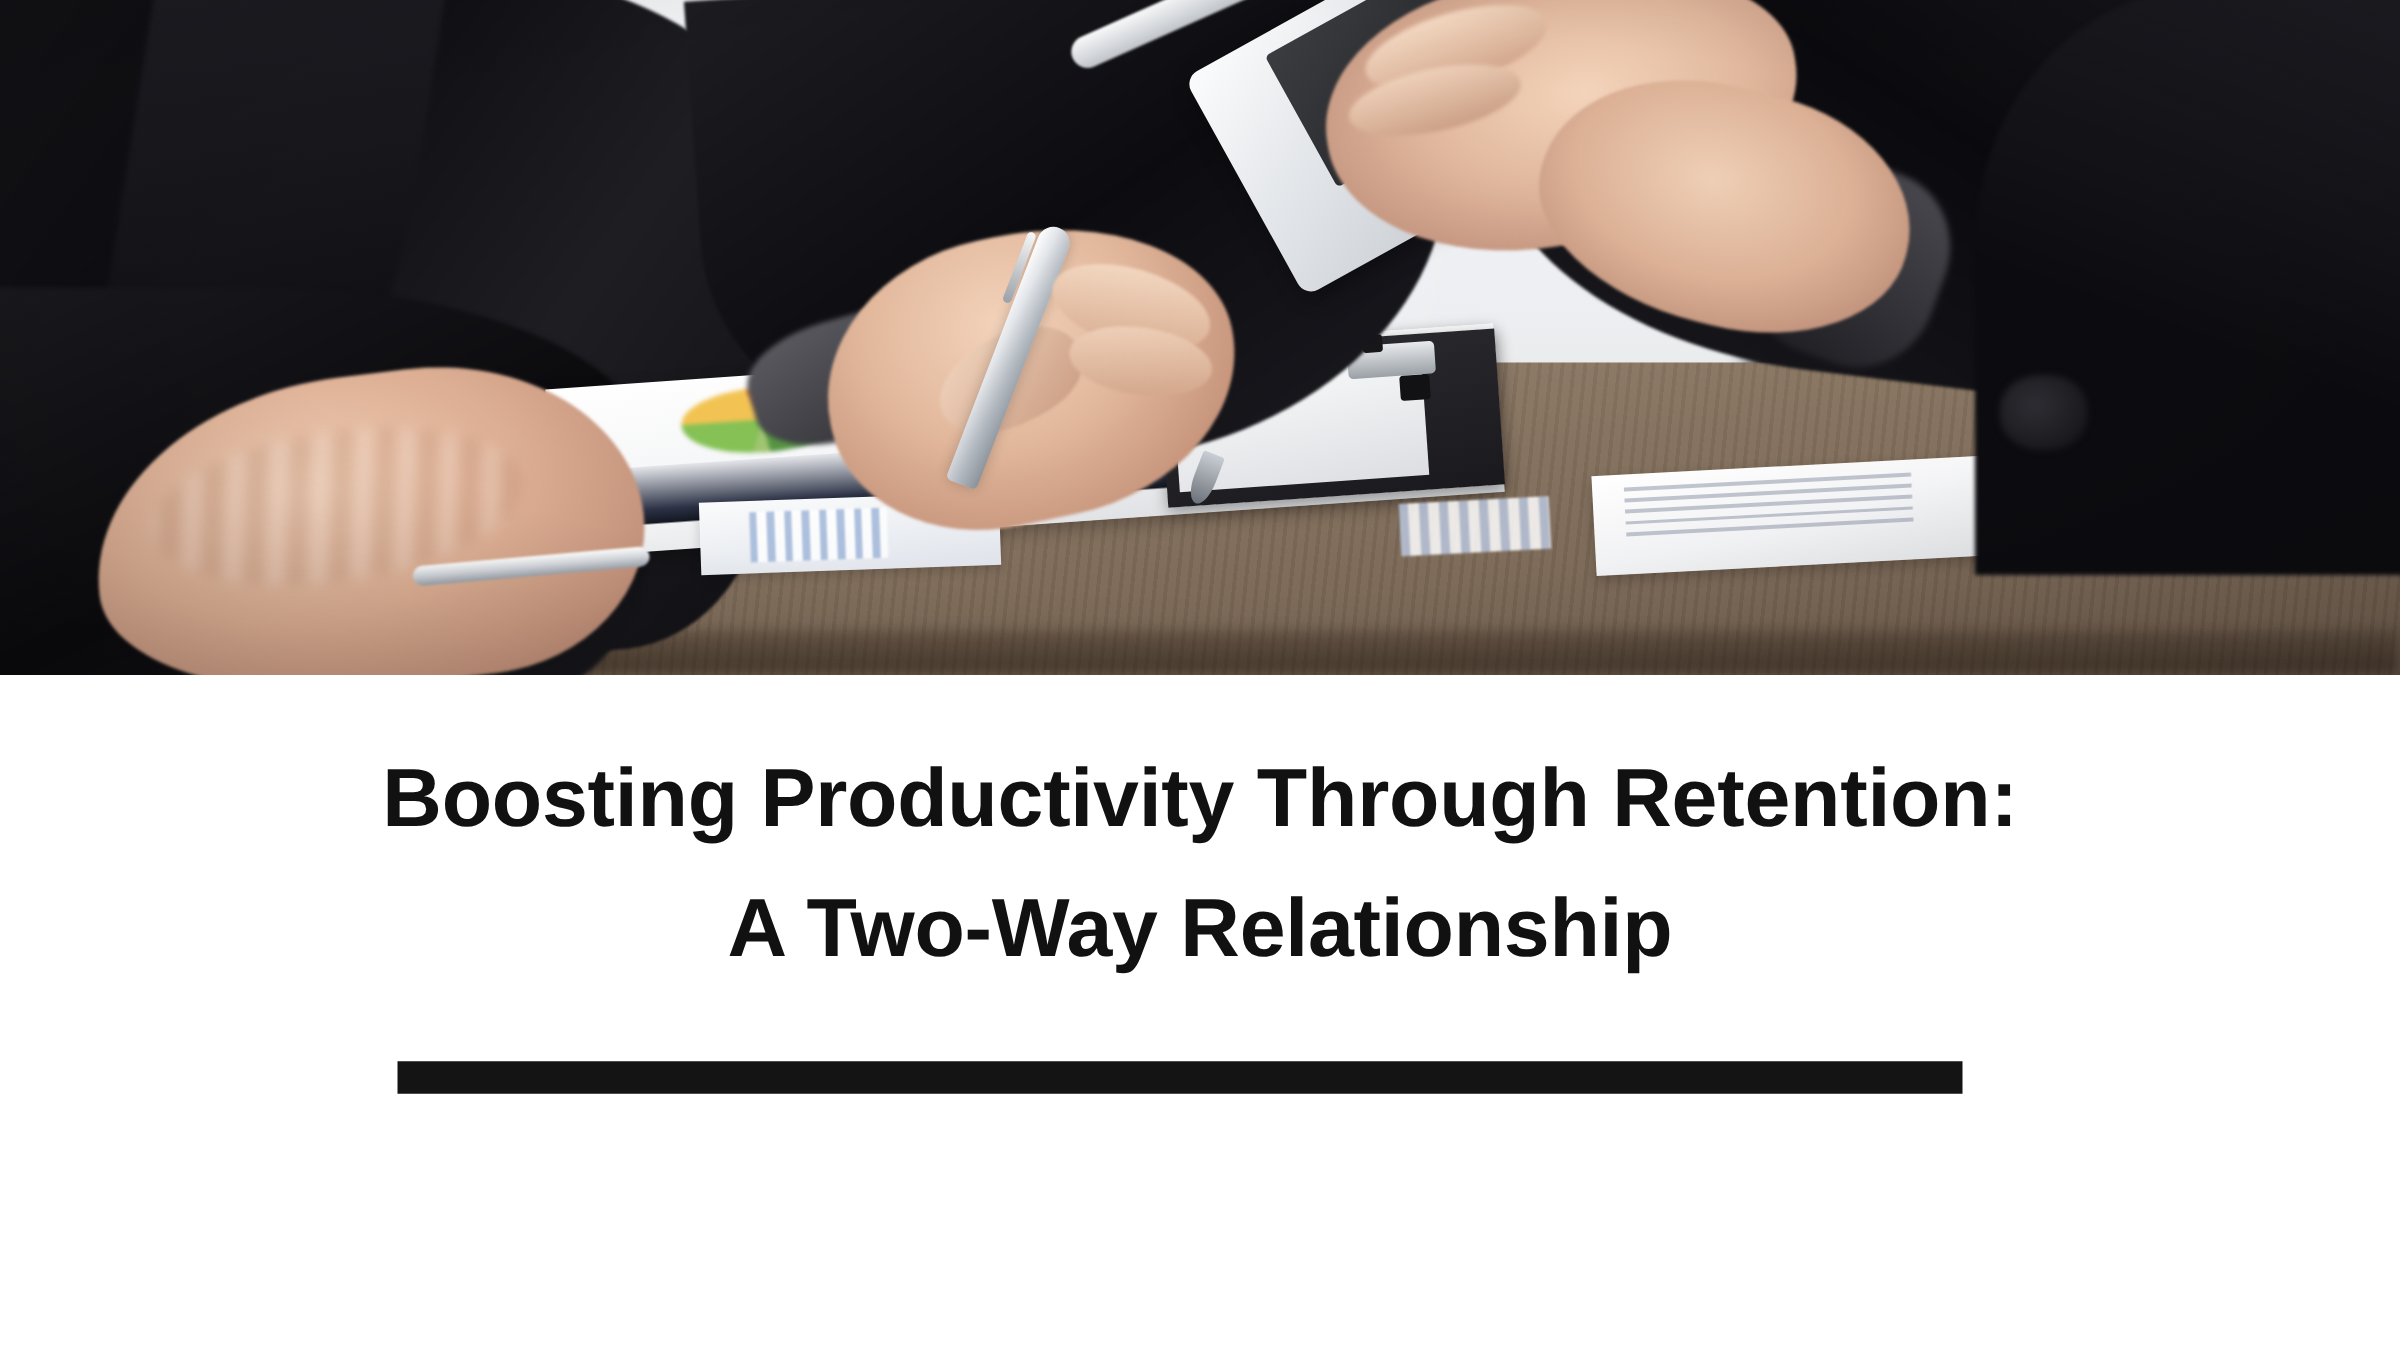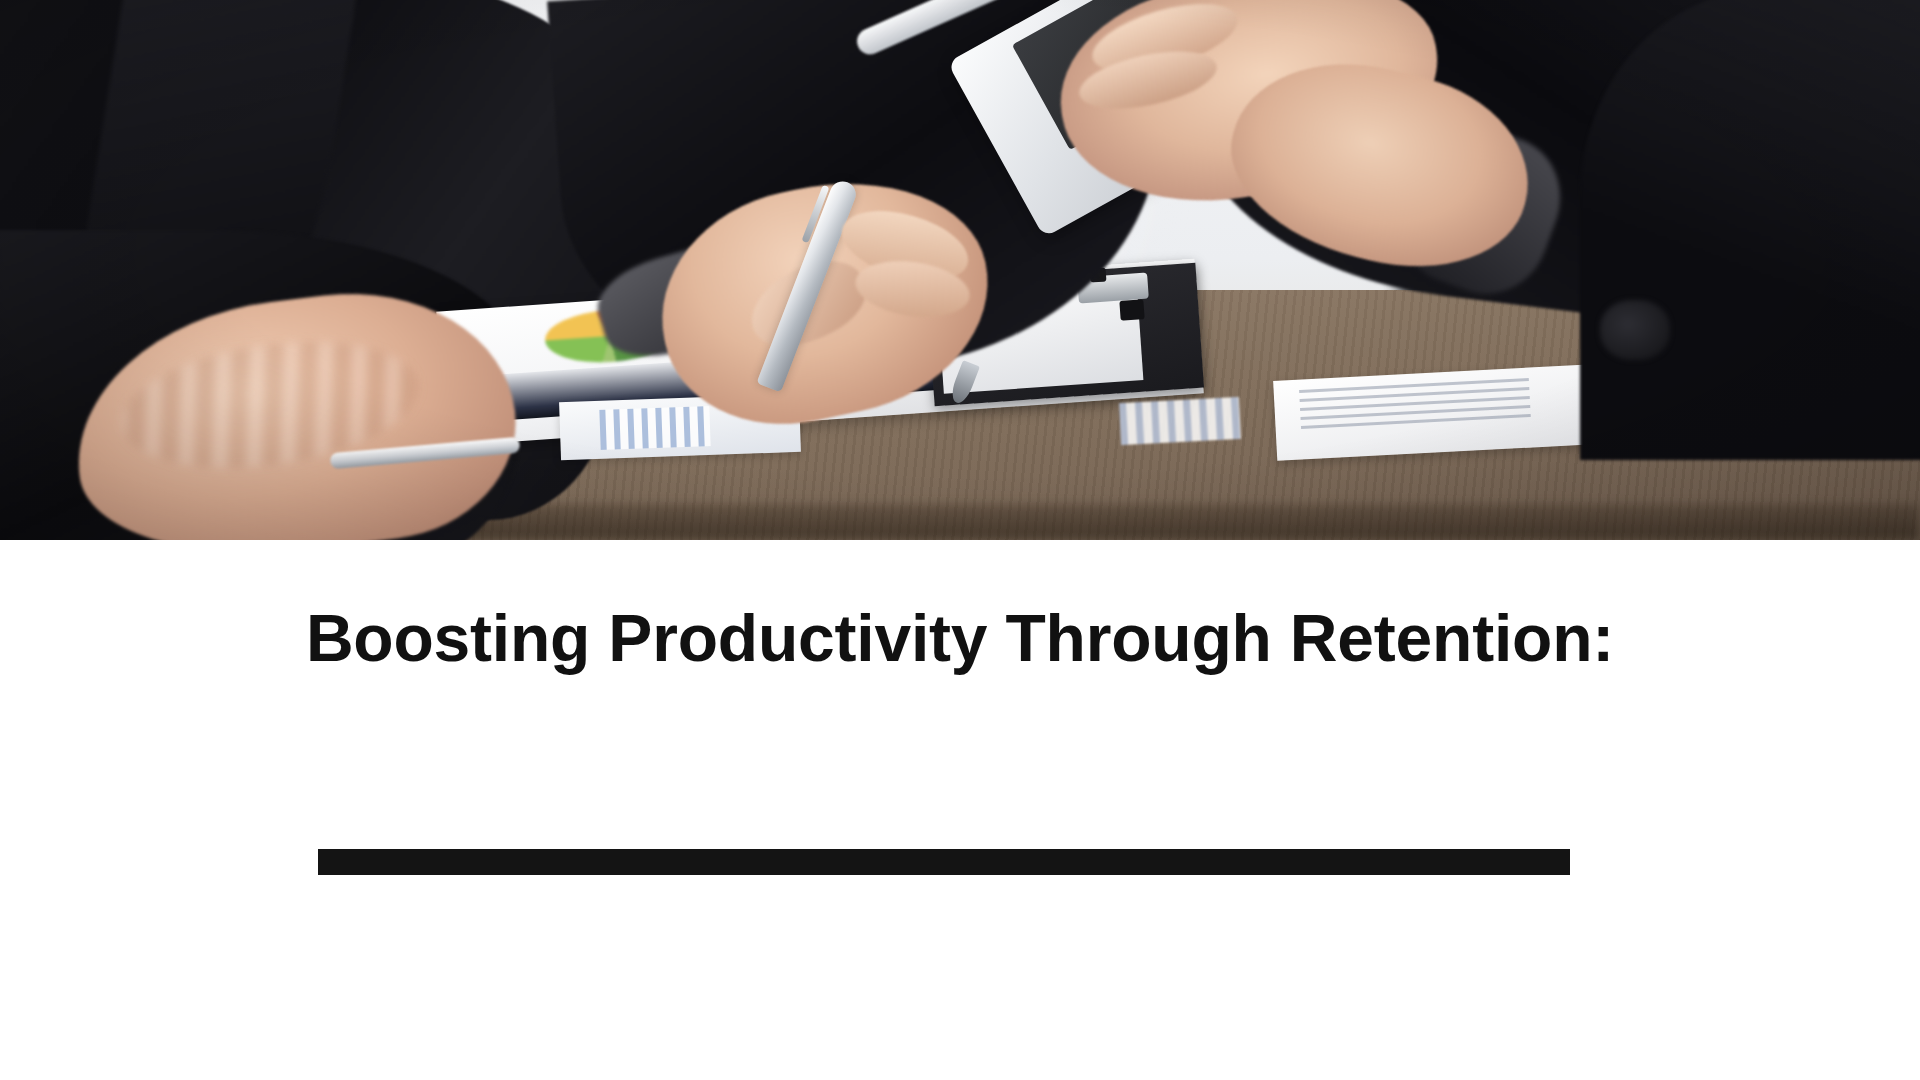--- a/index.html
+++ b/index.html
@@ -485,17 +485,18 @@
     <div class="fing-r2"></div>
     <div class="hand-r-low"></div>
     <div class="obj-dark-r"></div>
 
     <div class="vignette"></div>
   </div>
 
   <div class="content">
     <h1 class="title">
       <span class="title-line">Boosting Productivity Through Retention:</span>
+      <span class="title-line">A Two-Way Relationship</span>
     </h1>
     <div class="rule"></div>
   </div>
 
 </div>
 
 </body></html>

